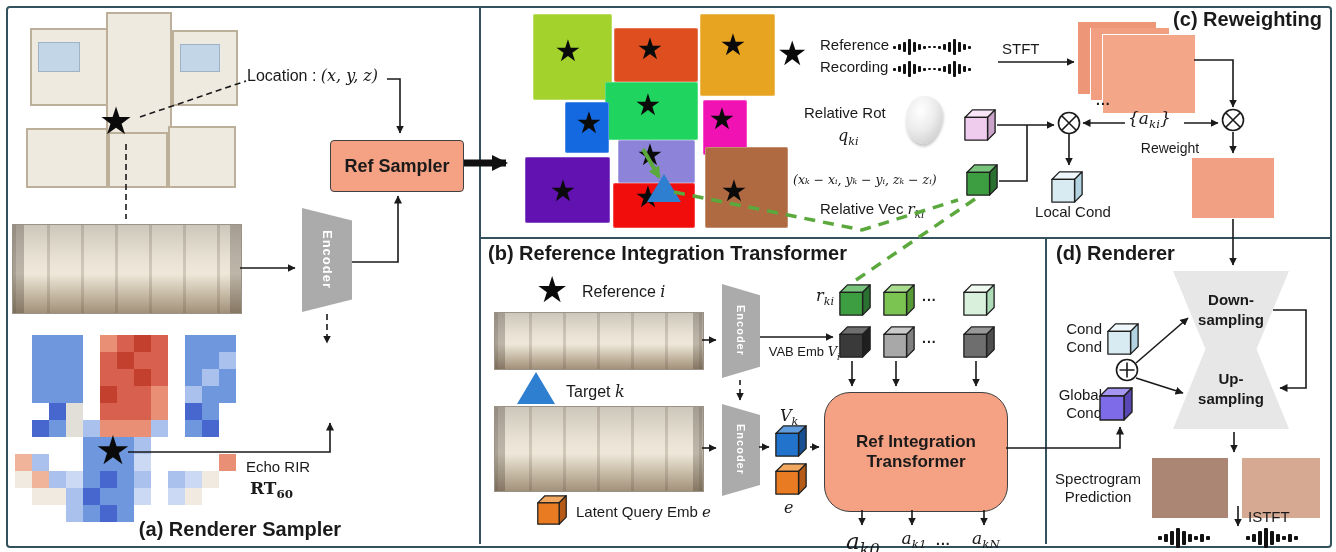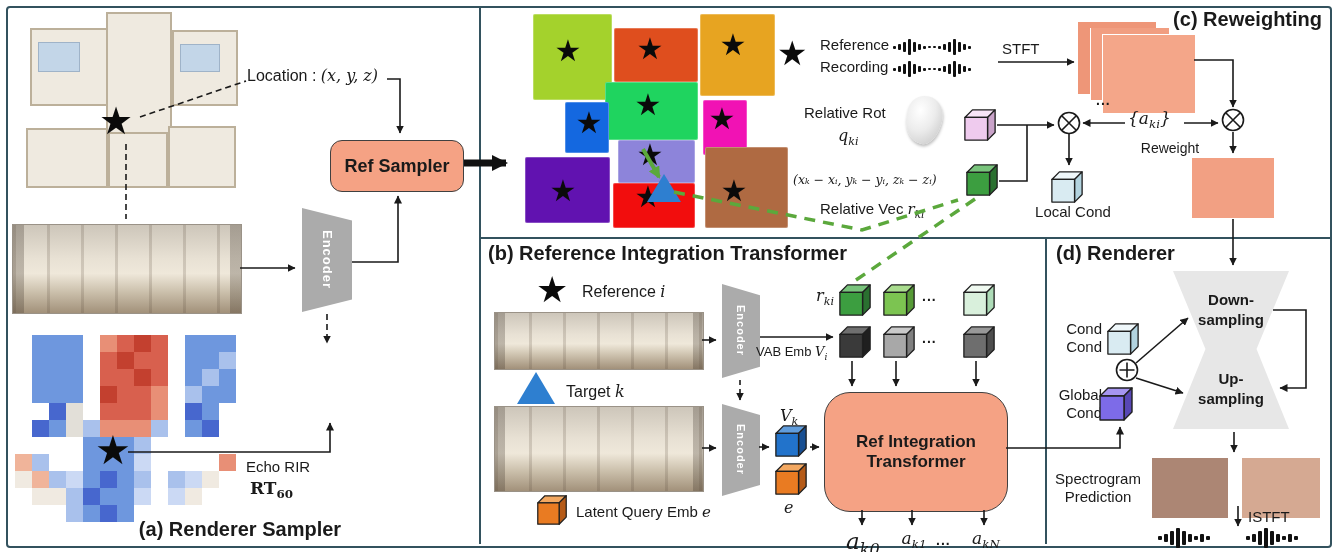--- a/index.html
+++ b/index.html
@@ -96,21 +96,21 @@
     <div class="fr" style="left:146px;top:116px;width:64px;height:58px"></div>
     <div class="bed" style="left:16px;top:32px;width:40px;height:28px"></div>
     <div class="bed" style="left:158px;top:34px;width:38px;height:26px"></div>
   </div>
   <span class="star" style="left:99px;top:102px;font-size:38px">★</span>
 
   <div class="t" style="left:247px;top:66px;font-size:16px">
     <span>Location : </span><span class="mvar">(x, y, z)</span>
   </div>
 
-  <div class="sbox" style="left:330px;top:140px;width:132px;height:50px;border-radius:12px">
+  <div class="sbox" style="left:330px;top:140px;width:132px;height:50px;border-radius:4px">
     <span class="bold" style="font-size:18px">Ref Sampler</span>
   </div>
 
   <div class="pano" style="left:12px;top:224px;width:228px;height:88px"></div>
 
   <div class="enc" style="left:302px;top:208px;width:50px;height:104px">
     <span class="enc-label">Encoder</span>
   </div>
 
 
@@ -407,21 +407,21 @@
 
   <span class="star" style="left:536px;top:272px;font-size:36px">★</span>
   <div class="t" style="left:582px;top:282px;font-size:16px">
     <span>Reference </span><span class="mvar">i</span>
   </div>
   <div class="pano" style="left:494px;top:312px;width:208px;height:56px"></div>
 
   <div class="enc" style="left:722px;top:284px;width:38px;height:94px">
     <span class="enc-label" style="font-size:11px">Encoder</span>
   </div>
-  <div class="t" style="left:756px;top:344px;width:84px;text-align:left;font-size:13px">
+  <div class="t" style="left:756px;top:344px;width:84px;text-align:right;font-size:13px">
     <span>VAB Emb </span><span class="mvar">V</span><sub class="mvar">i</sub>
   </div>
 
   <div class="t mvar" style="left:816px;top:286px;font-size:16px">
     <span>r</span><sub>ki</sub>
   </div>
   <div class="cube c-green" style="left:838px;top:283px">
     <svg viewBox="0 0 36 36">
         <polygon class="t3" points="2,10 10,2 34,2 26,10"></polygon>
         <polygon class="r3" points="26,10 34,2 34,26 26,34"></polygon>

